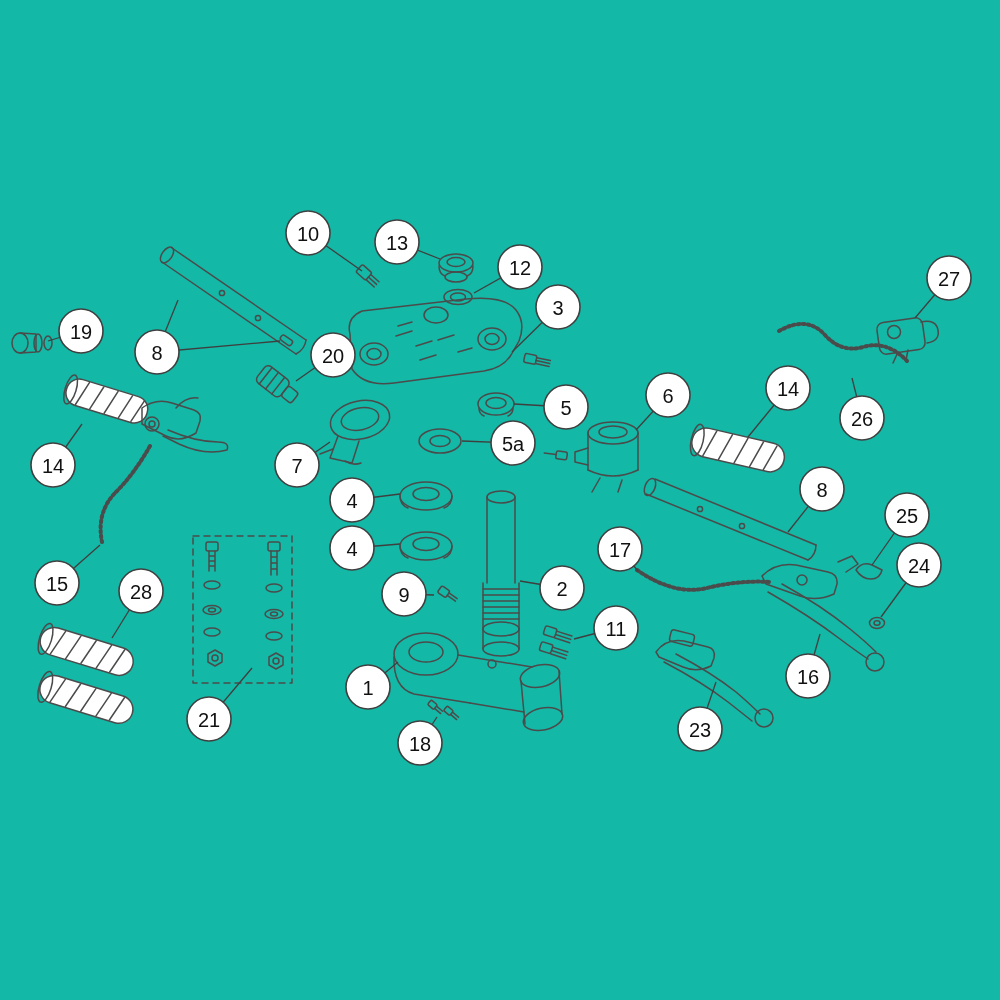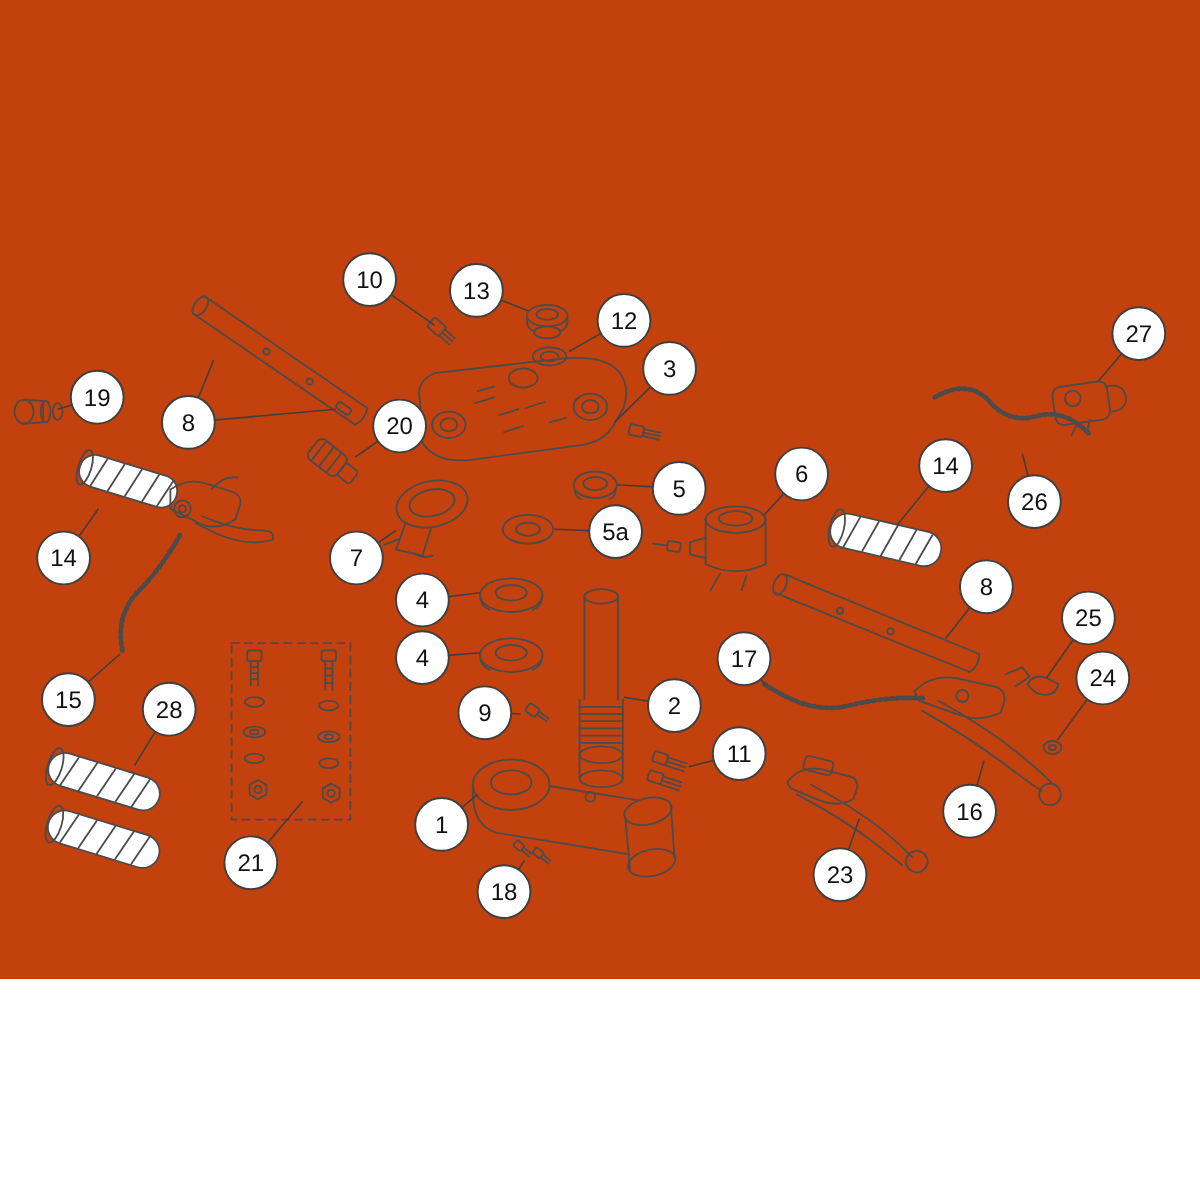--- a/index.html
+++ b/index.html
@@ -3,22 +3,22 @@
 <meta charset="utf-8">
 <style>
   html, body {
     margin: 0;
     padding: 0;
     background: #ffffff;
   }
   .stage {
     position: relative;
     width: 1000px;
-    height: 816px;
-    background: #c2410c;
+    height: 1000px;
+    background: #14b8a6;
     overflow: hidden;
     font-family: "Liberation Sans", sans-serif;
   }
   svg text {
     font-family: "Liberation Sans", sans-serif;
     text-anchor: middle;
     dominant-baseline: central;
   }
 </style>
 </head>

